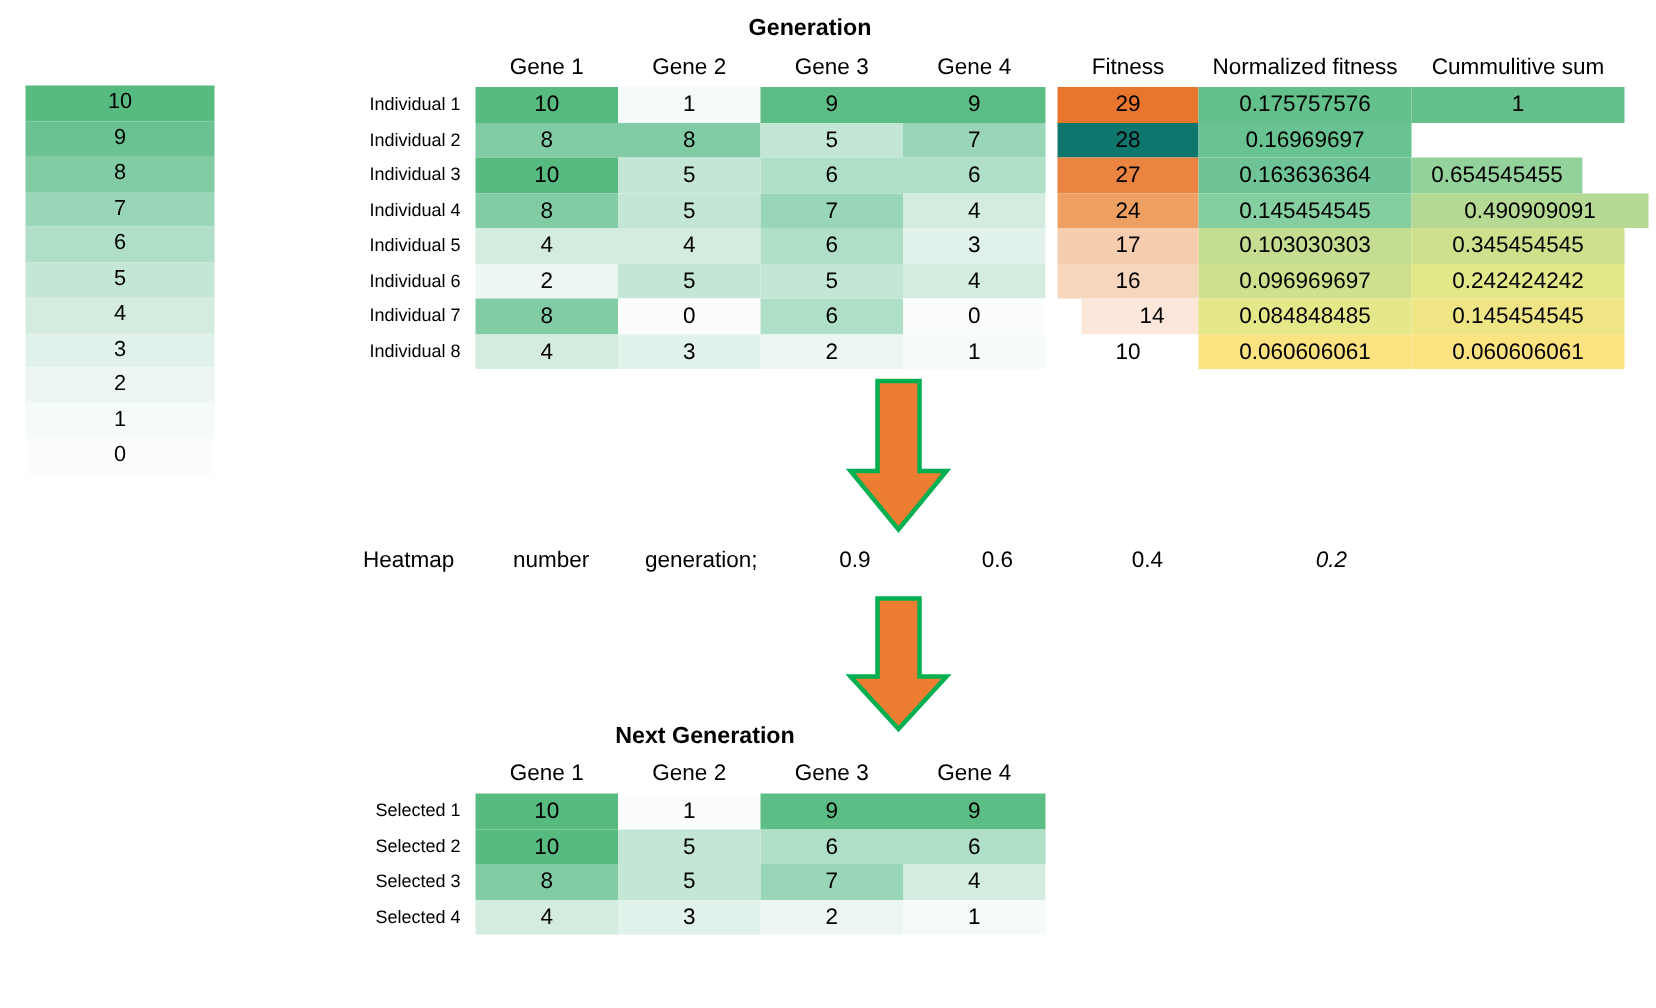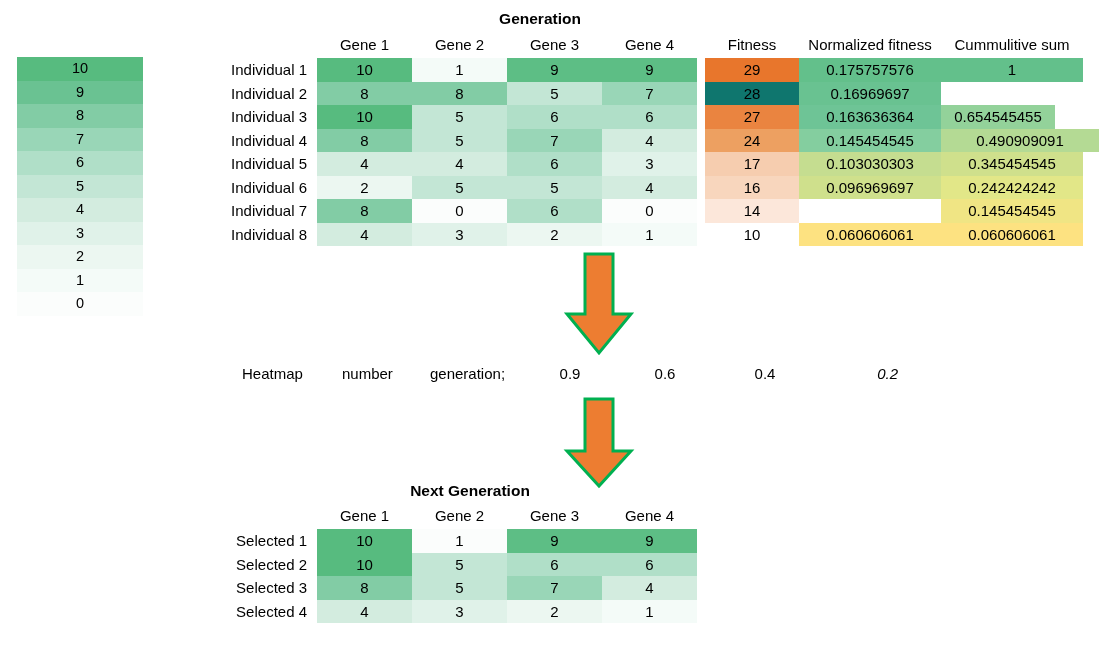--- a/index.html
+++ b/index.html
@@ -39,21 +39,21 @@
     font-weight: bold;
     font-size: 15.5px;
     text-align: center;
   }
   .col-head {
     font-size: 15px;
     text-align: center;
     white-space: nowrap;
   }
   .row-label {
-    font-size: 15px;
+    font-size: 12px;
     text-align: right;
     white-space: nowrap;
   }
   .cell {
     font-size: 15px;
     text-align: center;
     line-height: 23.5px;
     height: 23.5px;
     white-space: nowrap;
     overflow: hidden;
@@ -169,21 +169,22 @@
     <div class="cell" style="position: absolute; left: 95px; width: 95px; top: 117.5px; background: rgb(195, 230, 213);">5</div>
     <div class="cell" style="position: absolute; left: 190px; width: 95px; top: 117.5px; background: rgb(195, 230, 213);">5</div>
     <div class="cell" style="position: absolute; left: 285px; width: 95px; top: 117.5px; background: rgb(211, 236, 223);">4</div>
     <div class="cell" style="position: absolute; left: 388px; width: 94px; top: 117.5px; background: rgb(248, 214, 189);">16</div>
     <div class="cell" style="position: absolute; left: 482px; width: 142px; top: 117.5px; background: rgb(207, 224, 140);">0.096969697</div>
     <div class="cell" style="position: absolute; left: 624px; width: 142px; top: 117.5px; background: rgb(226, 231, 136);">0.242424242</div>
     <div class="cell" style="position: absolute; left: 0px; width: 95px; top: 141px; background: rgb(130, 204, 165);">8</div>
     <div class="cell" style="position: absolute; left: 95px; width: 95px; top: 141px; background: rgb(251, 253, 252);">0</div>
     <div class="cell" style="position: absolute; left: 190px; width: 95px; top: 141px; background: rgb(176, 223, 200);">6</div>
     <div class="cell" style="position: absolute; left: 285px; width: 95px; top: 141px; background: rgb(251, 253, 252);">0</div>
-    <div class="cell" style="position: absolute; left: 388px; width: 94px; top: 141px; background: rgb(252, 231, 218);">14</div>
+    <div class="cell" style="position: absolute; left: 404px; width: 94px; top: 141px; background: rgb(252, 231, 218);">14</div>
+    <div class="cell" style="position: absolute; left: 482px; width: 142px; top: 141px; background: rgb(228, 232, 136);">0.084848485</div>
     <div class="cell" style="position: absolute; left: 624px; width: 142px; top: 141px; background: rgb(240, 229, 132);">0.145454545</div>
     <div class="cell" style="position: absolute; left: 0px; width: 95px; top: 164.5px; background: rgb(211, 236, 223);">4</div>
     <div class="cell" style="position: absolute; left: 95px; width: 95px; top: 164.5px; background: rgb(224, 242, 233);">3</div>
     <div class="cell" style="position: absolute; left: 190px; width: 95px; top: 164.5px; background: rgb(236, 247, 241);">2</div>
     <div class="cell" style="position: absolute; left: 285px; width: 95px; top: 164.5px; background: rgb(244, 251, 248);">1</div>
     <div class="cell" style="position: absolute; left: 388px; width: 94px; top: 164.5px; background: rgb(255, 255, 255);">10</div>
     <div class="cell" style="position: absolute; left: 482px; width: 142px; top: 164.5px; background: rgb(253, 226, 129);">0.060606061</div>
     <div class="cell" style="position: absolute; left: 624px; width: 142px; top: 164.5px; background: rgb(253, 226, 129);">0.060606061</div>
   </div>
 

